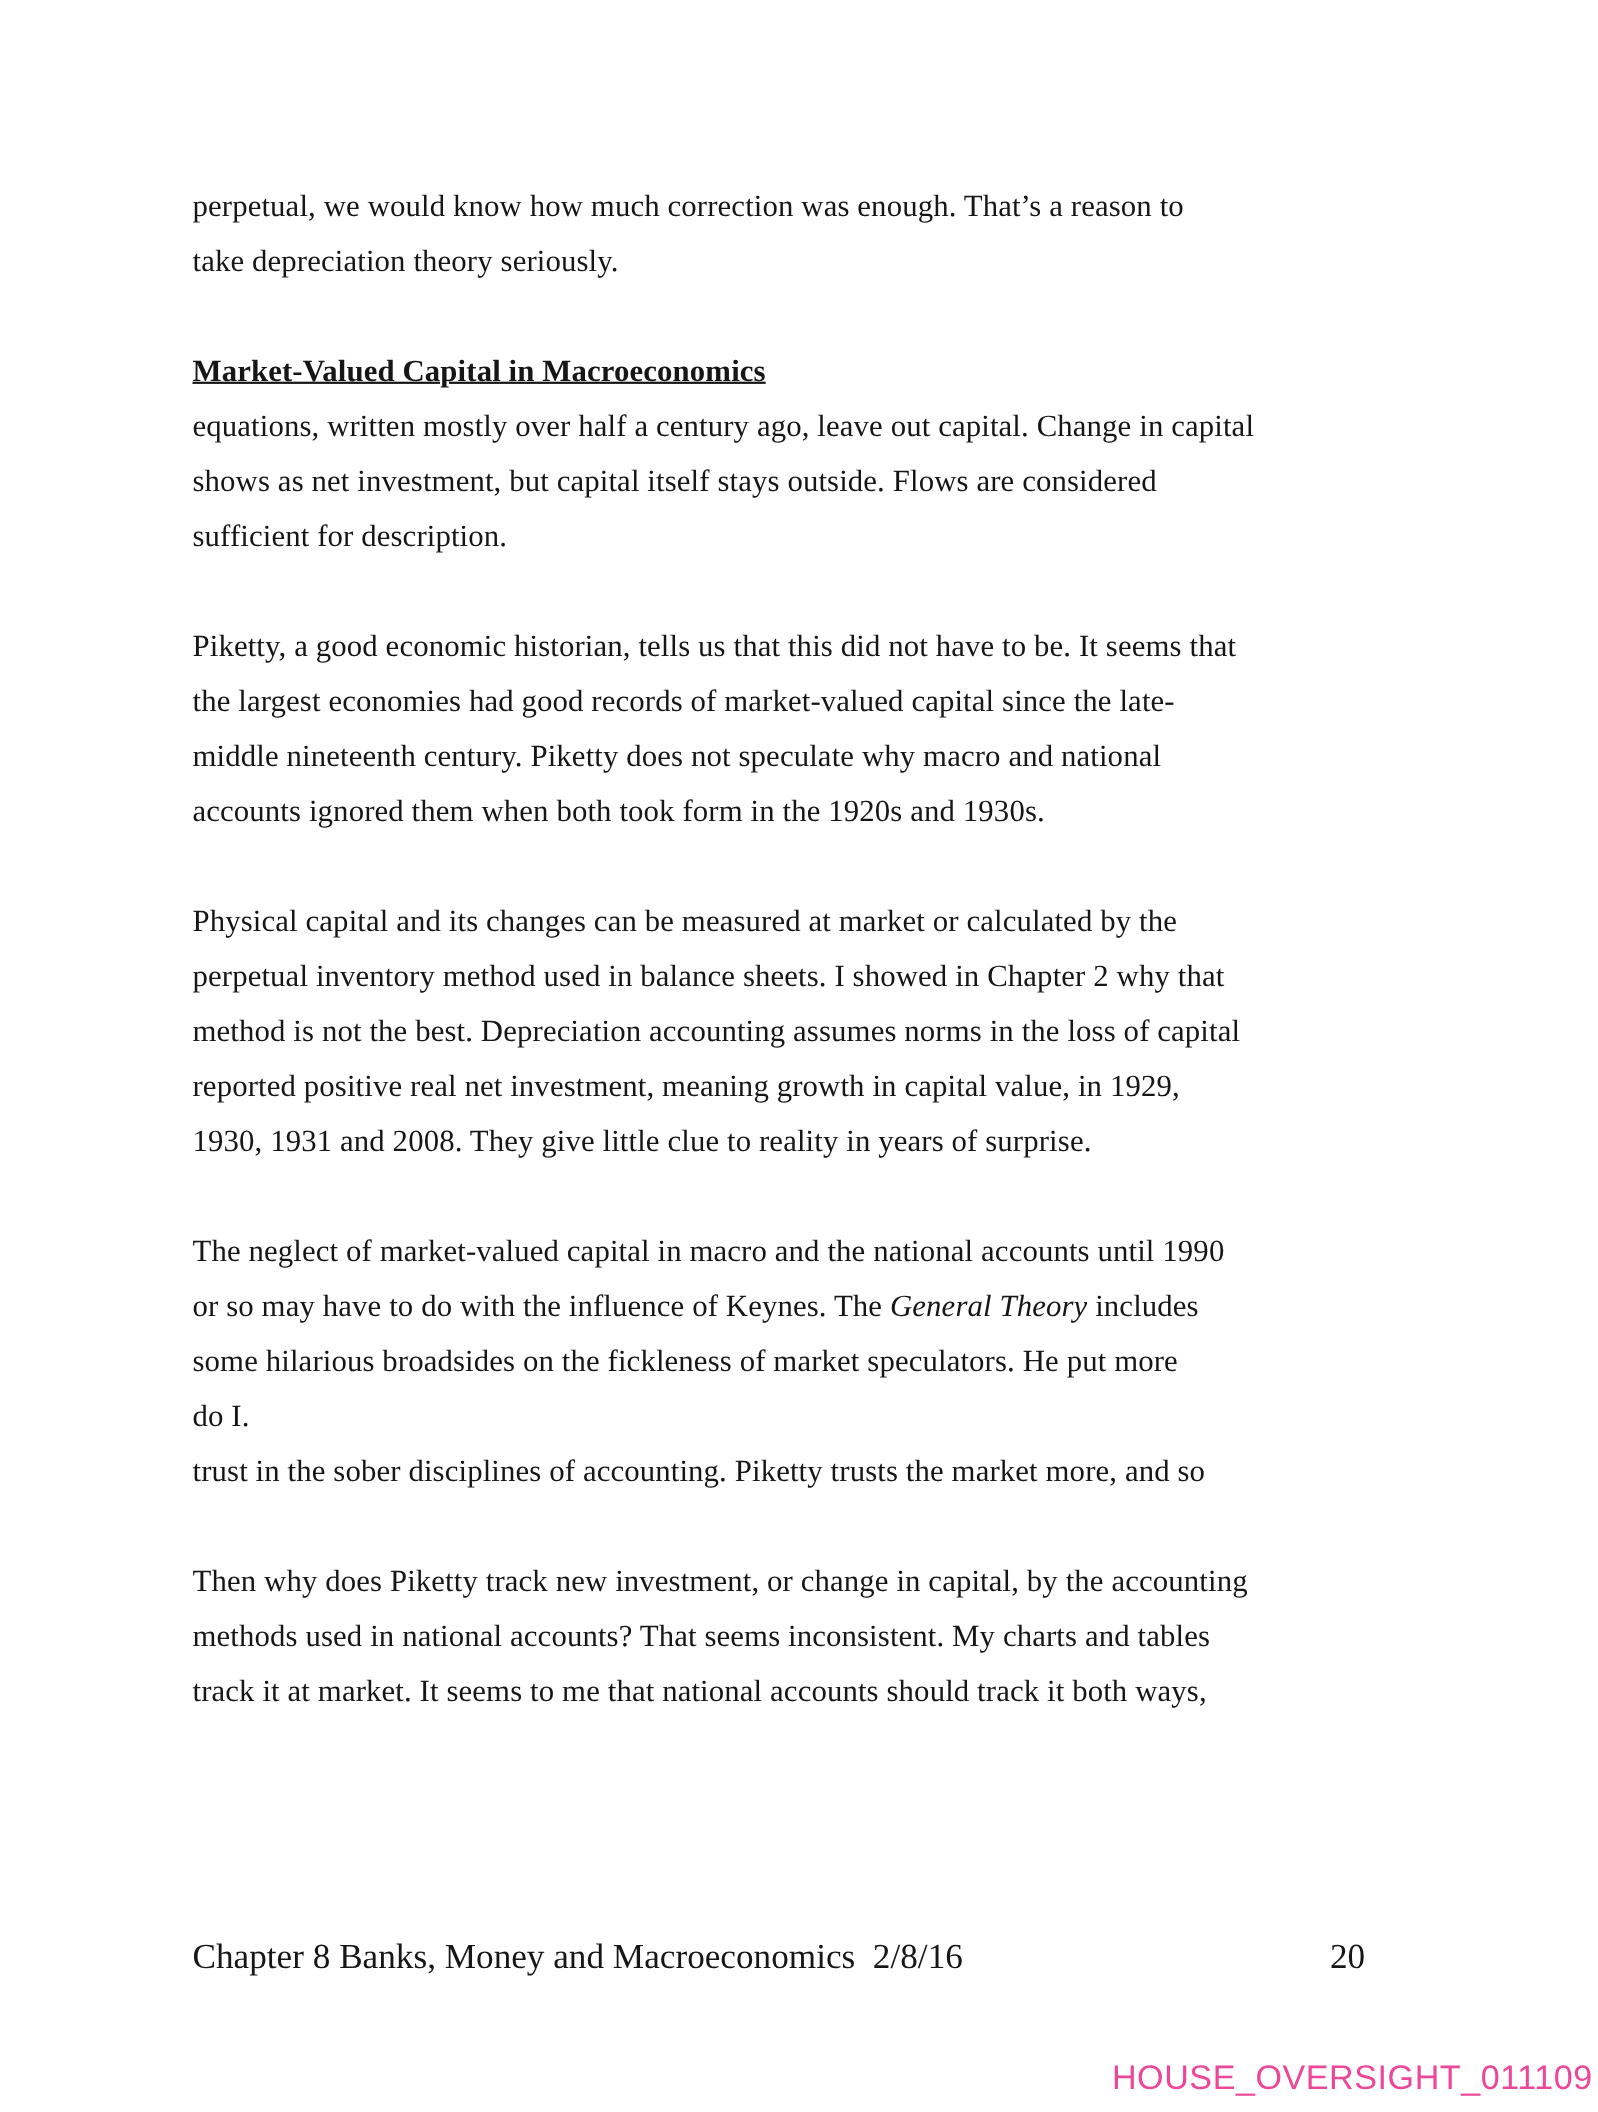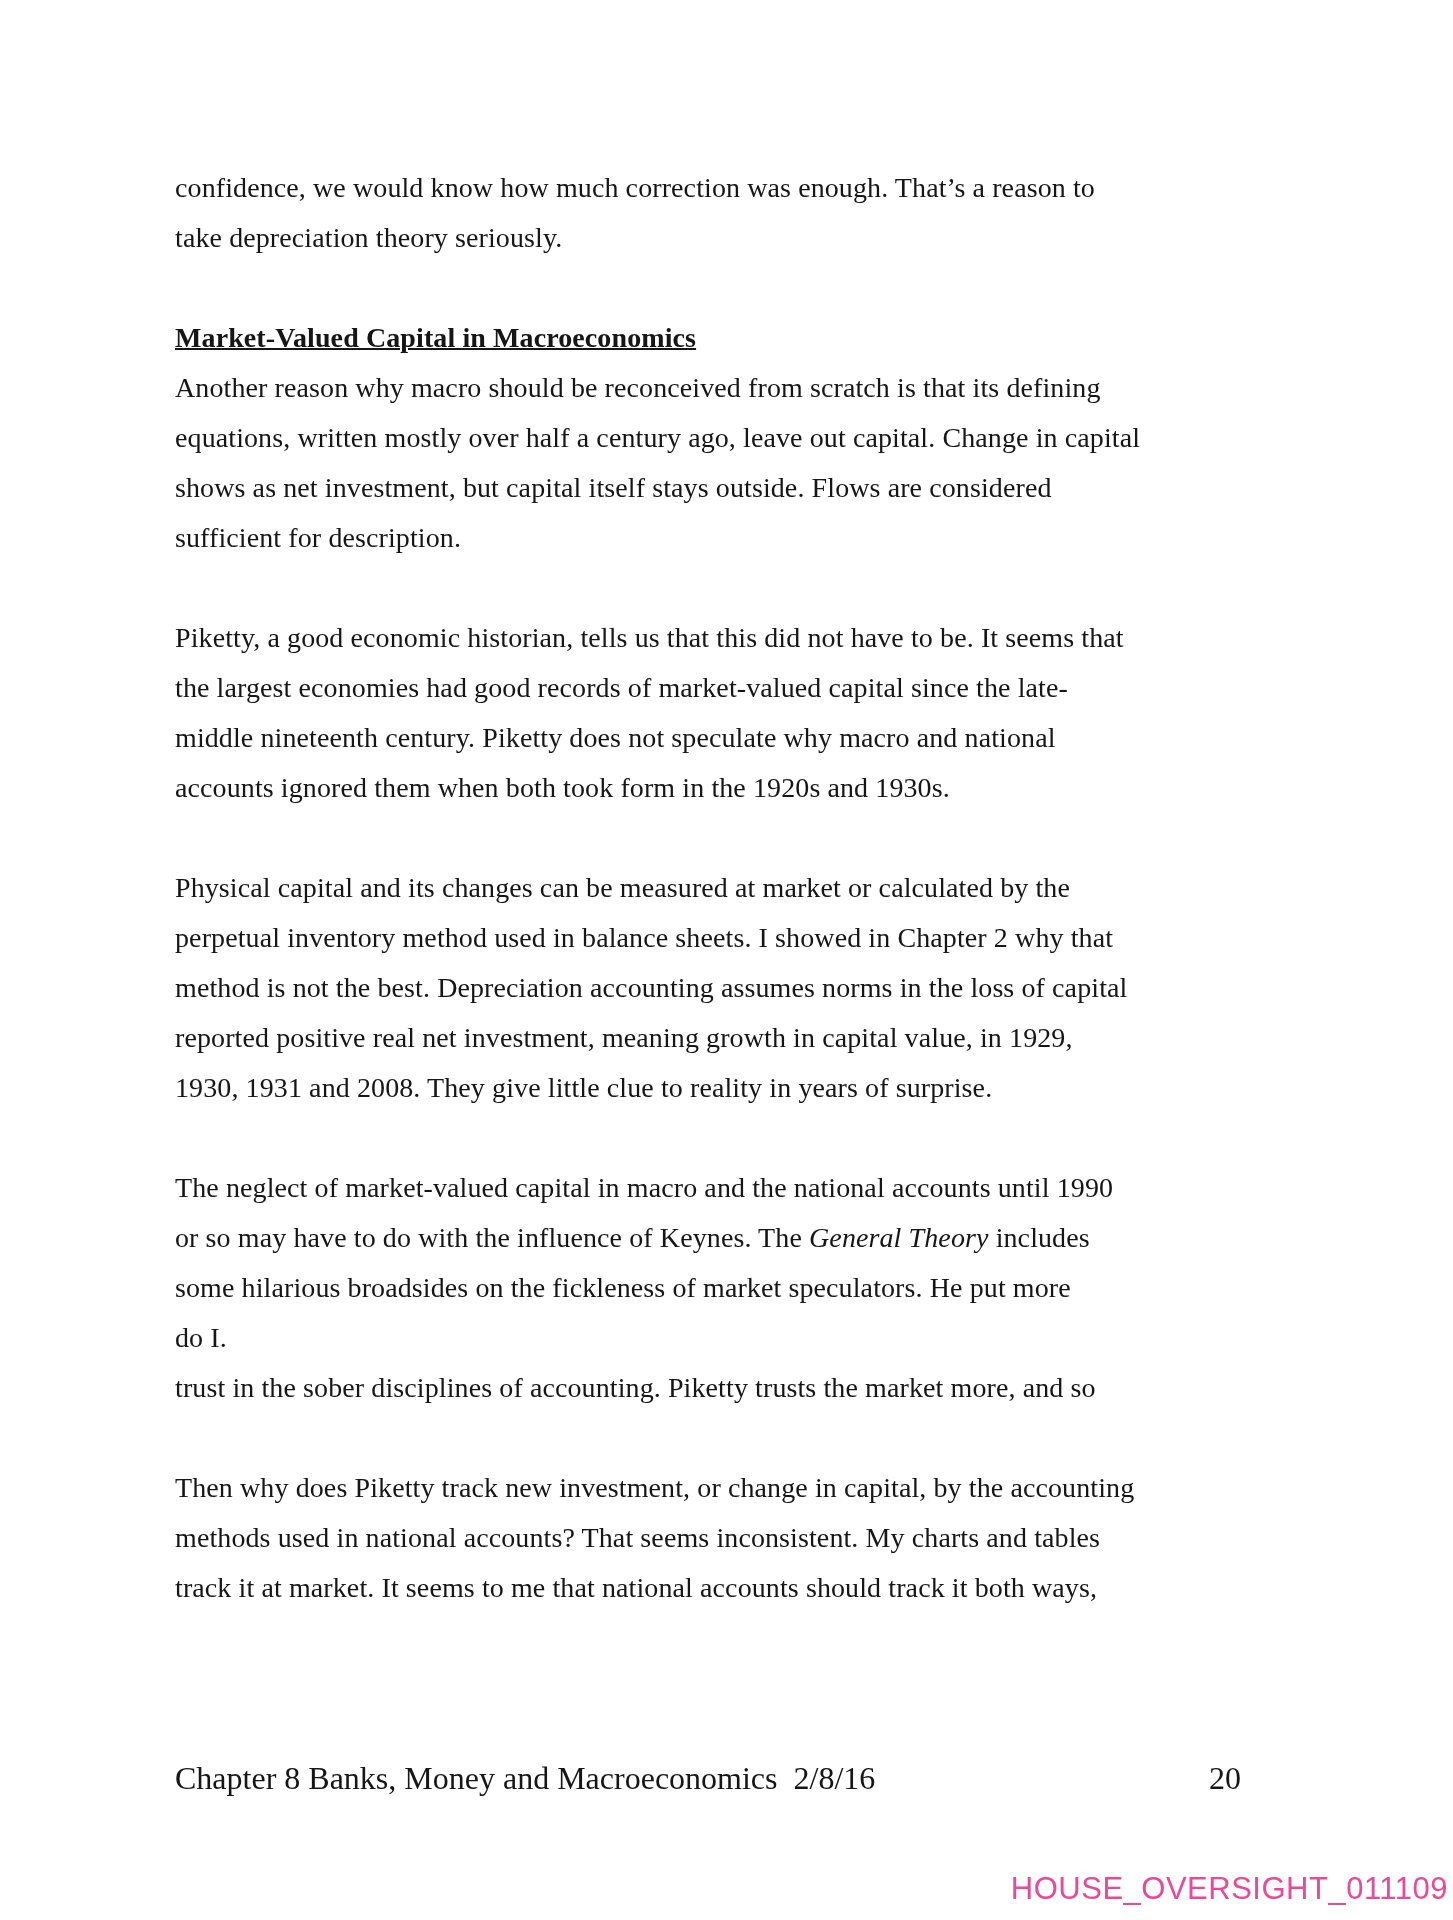--- a/index.html
+++ b/index.html
@@ -67,28 +67,27 @@
     white-space: nowrap;
   }
 </style>
 </head>
 <body>
 
 <div class="page">
 
   <div class="doc-body">
       <div class="para body">
-        <div class="line"><span>confidence, we would know how much correction was enough. That’s a reason to</span></div>
+        <div class="line"><span>perpetual, we would know how much correction was enough. That’s a reason to</span></div>
         <div class="line"><span>take depreciation theory seriously.</span></div>
       </div>
       <div class="para heading">
         <div class="line"><span>Market-Valued Capital in Macroeconomics</span></div>
       </div>
       <div class="para body">
-        <div class="line"><span>Another reason why macro should be reconceived from scratch is that its defining</span></div>
         <div class="line"><span>equations, written mostly over half a century ago, leave out capital. Change in capital</span></div>
         <div class="line"><span>shows as net investment, but capital itself stays outside. Flows are considered</span></div>
         <div class="line"><span>sufficient for description.</span></div>
       </div>
       <div class="para body">
         <div class="line"><span>Piketty, a good economic historian, tells us that this did not have to be. It seems that</span></div>
         <div class="line"><span>the largest economies had good records of market-valued capital since the late-</span></div>
         <div class="line"><span>middle nineteenth century. Piketty does not speculate why macro and national</span></div>
         <div class="line"><span>accounts ignored them when both took form in the 1920s and 1930s.</span></div>
       </div>

